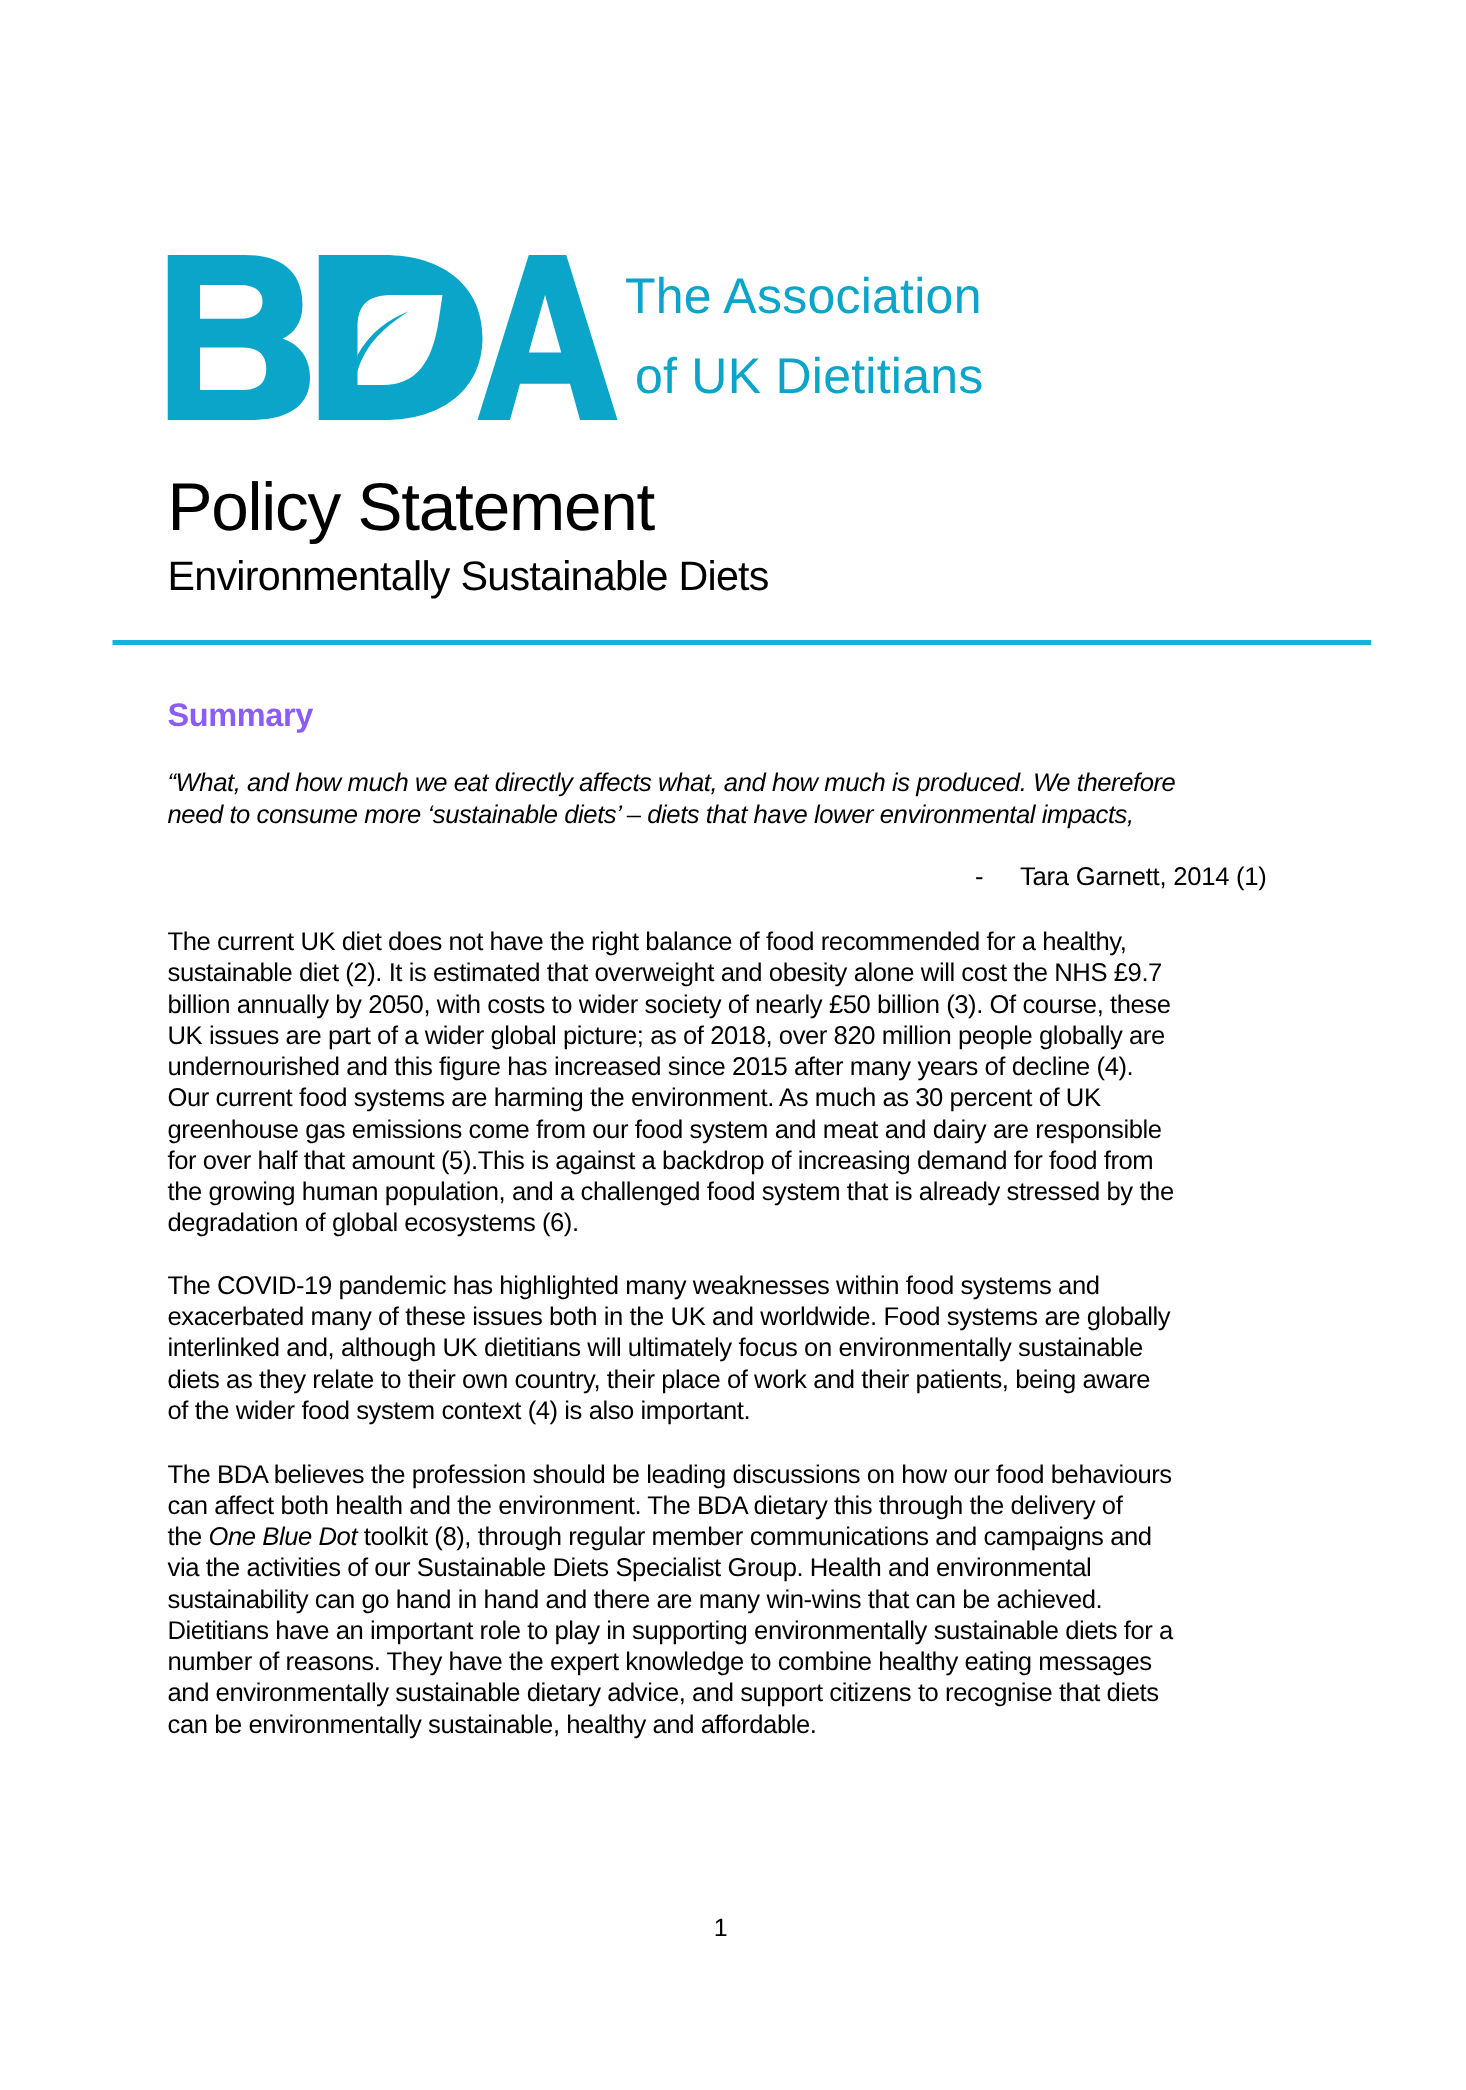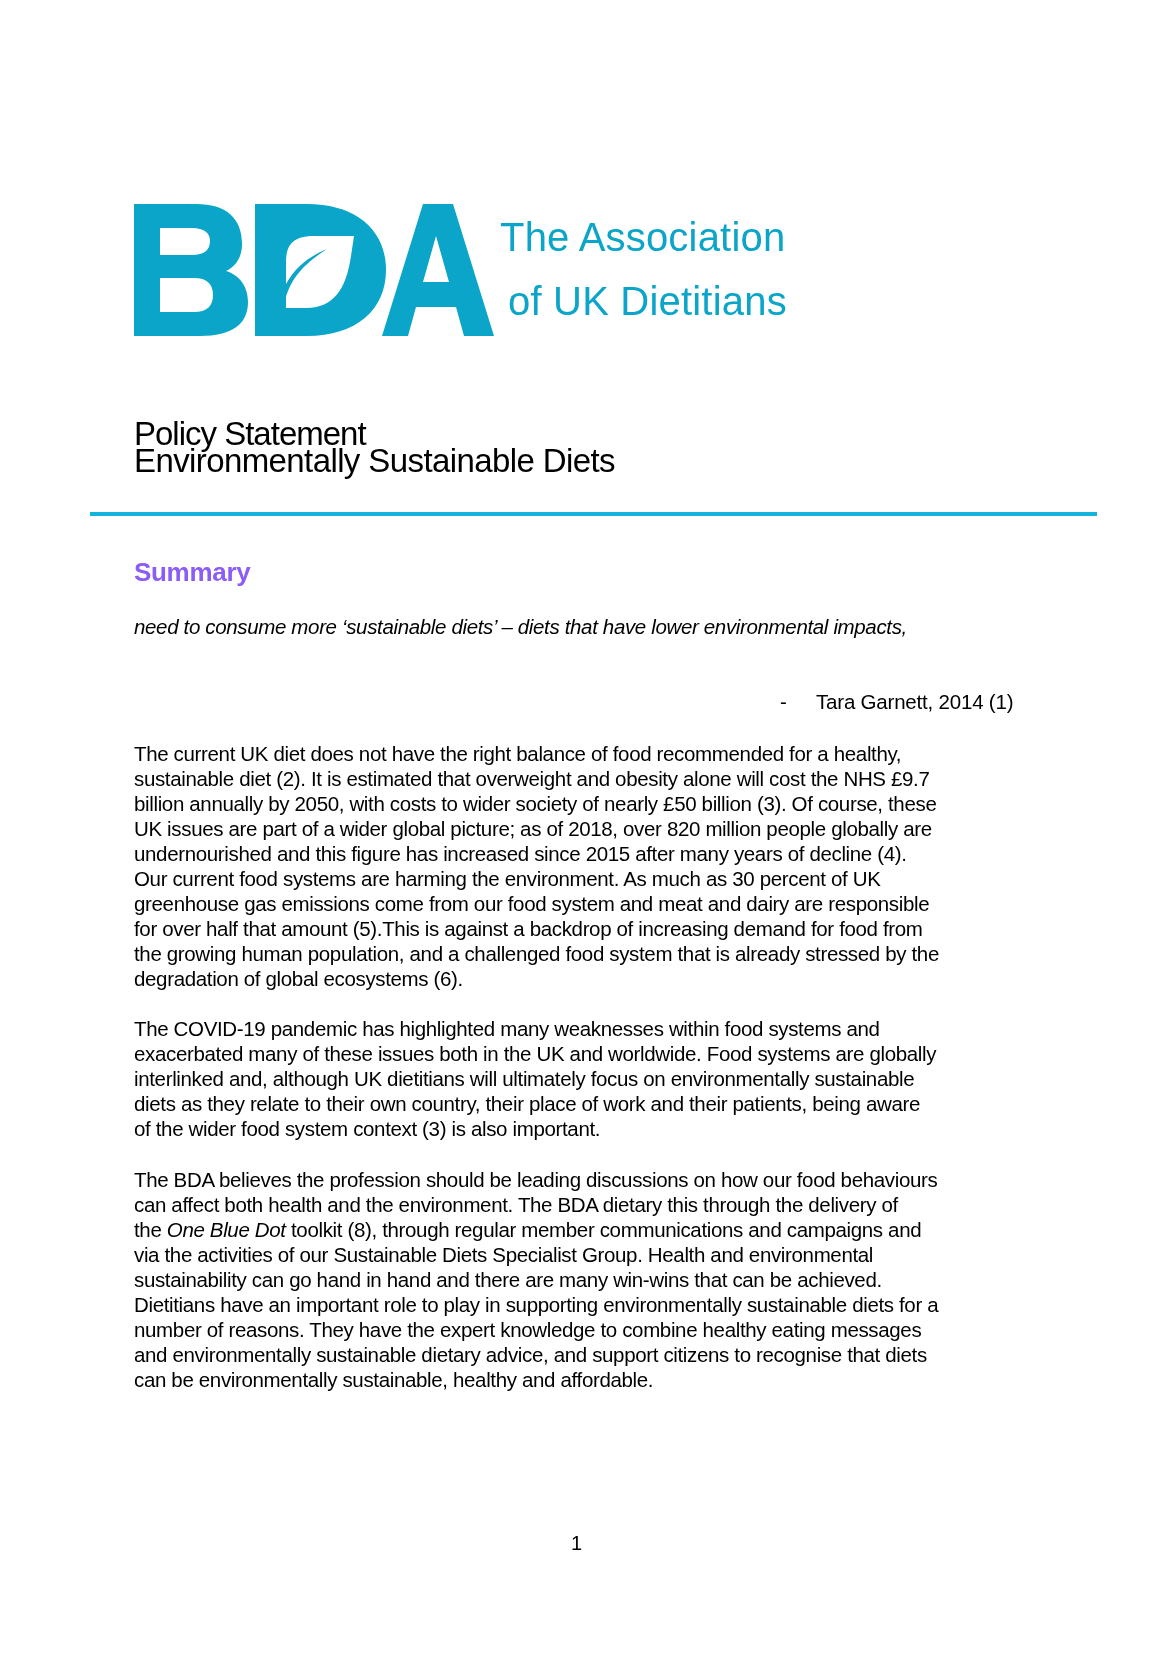--- a/index.html
+++ b/index.html
@@ -31,22 +31,22 @@
       font-size: 40px;
       line-height: 46px;
       font-weight: normal;
       letter-spacing: 0.2px;
     }
     .tagline div { white-space: nowrap; margin-top: 18px; }
     .tagline .l2 { padding-left: 8px; }
     .title {
       position: absolute;
       left: 134px;
-      top: 408px;
-      font-size: 33px;
+      top: 380px;
+      font-size: 54px;
       line-height: 52px;
       letter-spacing: -1px;
       white-space: nowrap;
     }
     .subtitle {
       position: absolute;
       left: 134px;
       top: 441px;
       font-size: 33px;
       line-height: 40px;
@@ -137,20 +137,21 @@
 </div>
 
 <div class="title">Policy Statement</div>
 <div class="subtitle">Environmentally Sustainable Diets</div>
 
 <div class="rule"></div>
 
 <div class="summary-heading">Summary</div>
 
 <div class="quote">
+  <div>“What, and how much we eat directly affects what, and how much is produced. We therefore</div>
   <div>need to consume more ‘sustainable diets’ – diets that have lower environmental impacts,</div>
 </div>
 <div class="attribution">
   <span class="dash">-</span><span>Tara Garnett, 2014 (1)</span>
 </div>
 
 <div class="para p1">
   <div>The current UK diet does not have the right balance of food recommended for a healthy,</div>
   <div>sustainable diet (2). It is estimated that overweight and obesity alone will cost the NHS £9.7</div>
   <div>billion annually by 2050, with costs to wider society of nearly £50 billion (3). Of course, these</div>
@@ -161,21 +162,21 @@
   <div>for over half that amount (5).This is against a backdrop of increasing demand for food from</div>
   <div>the growing human population, and a challenged food system that is already stressed by the</div>
   <div>degradation of global ecosystems (6).</div>
 </div>
 
 <div class="para p2">
   <div>The COVID-19 pandemic has highlighted many weaknesses within food systems and</div>
   <div>exacerbated many of these issues both in the UK and worldwide. Food systems are globally</div>
   <div>interlinked and, although UK dietitians will ultimately focus on environmentally sustainable</div>
   <div>diets as they relate to their own country, their place of work and their patients, being aware</div>
-  <div>of the wider food system context (3) is also important.</div>
+  <div>of the wider food system context (4) is also important.</div>
 </div>
 
 <div class="para p3">
   <div>The BDA believes the profession should be leading discussions on how our food behaviours</div>
   <div>can affect both health and the environment. The BDA dietary this through the delivery of</div>
   <div><span>the </span><i>One Blue Dot</i><span> toolkit (8), through regular member communications and campaigns and</span></div>
   <div>via the activities of our Sustainable Diets Specialist Group. Health and environmental</div>
   <div>sustainability can go hand in hand and there are many win-wins that can be achieved.</div>
   <div>Dietitians have an important role to play in supporting environmentally sustainable diets for a</div>
   <div>number of reasons. They have the expert knowledge to combine healthy eating messages</div>

